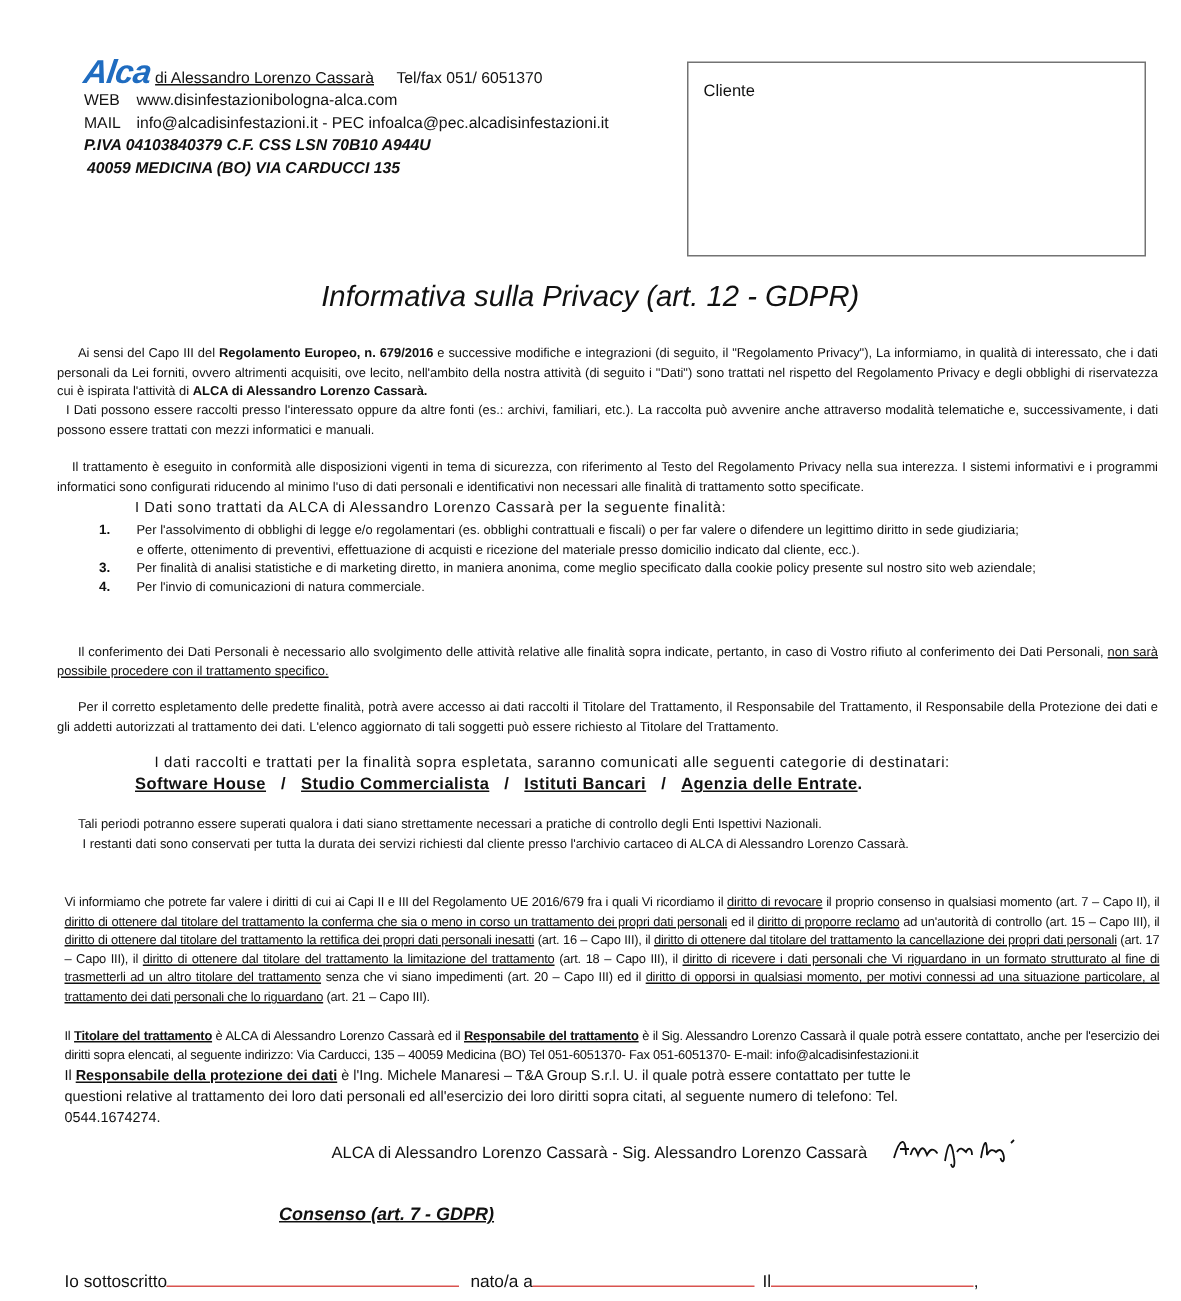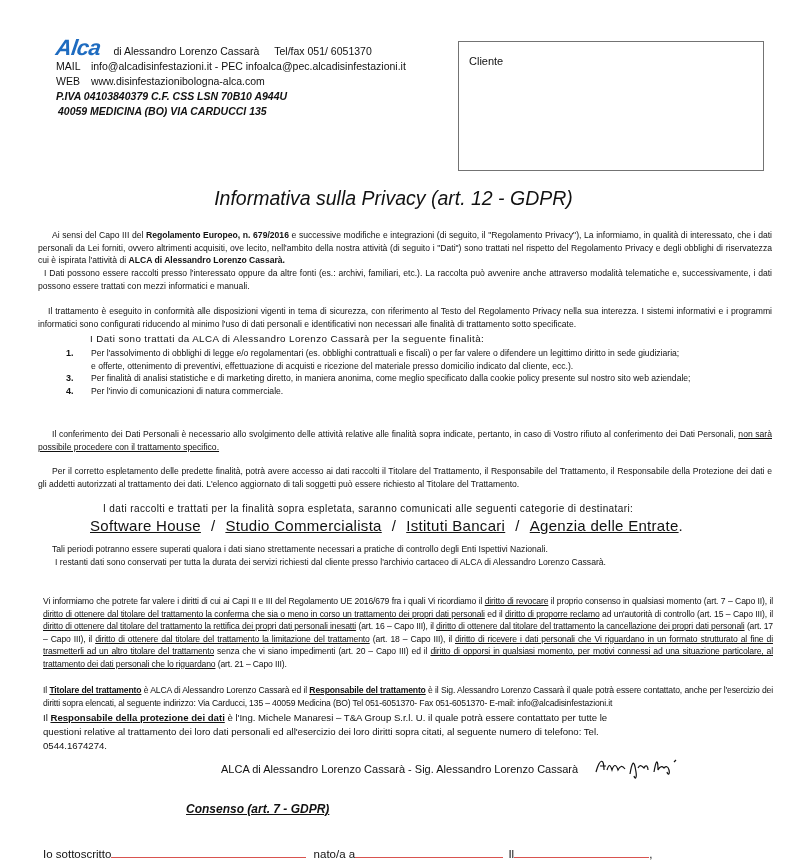--- a/index.html
+++ b/index.html
@@ -12,43 +12,43 @@
   .cliente-box { left: 458px; top: 41px; width: 306px; height: 130px; border: 1px solid #737373; box-sizing: border-box; }
   .cliente-box span { position: absolute; left: 10px; top: 13px; font-size: 11px; }
   .title { left: 0; width: 787px; top: 187px; text-align: center; font-size: 19.5px; font-style: italic; }
   .p { font-size: 8.6px; line-height: 12.6px; left: 38px; width: 734px; text-align: justify; }
   .p b { font-weight: bold; }
   .u { text-decoration: underline; }
   .wide { font-size: 10px; letter-spacing: 0.4px; padding-left: 48px; }
   .list { left: 66px; width: 700px; font-size: 8.6px; line-height: 12.6px; }
   .list .n { display: inline-block; width: 25px; font-weight: bold; font-size: 9px; }
   .list .cont { padding-left: 25px; }
-  .dest { font-size: 15px; font-weight: normal; letter-spacing: 0.3px; }
+  .dest { font-size: 11px; font-weight: bold; letter-spacing: 0.3px; }
   .dest .sep { margin: 0 10px; }
   .sigline { font-size: 11px; }
   .consenso { font-size: 12px; font-weight: bold; font-style: italic; text-decoration: underline; }
   .field { display: inline-block; border-bottom: 1px solid #d9534f; height: 11px; vertical-align: baseline; }
   .final { font-size: 11.5px; }
 </style>
 </head>
 <body>
 
 <div class="abs" style="left:56px; top:38px;">
   <div class="hdr">
     <span class="logo">Alca</span>
-    <span style="margin-left:10px;">di Alessandro Lorenzo Cassarà</span>
+    <span style="text-decoration:underline;">di Alessandro Lorenzo Cassarà</span>
     <span style="margin-left:12px;">Tel/fax 051/ 6051370</span>
+  </div>
+  <div class="hdr">
+    <span class="lbl">WEB</span>
+    <span>www.disinfestazionibologna-alca.com</span>
   </div>
   <div class="hdr">
     <span class="lbl">MAIL</span>
     <span>info@alcadisinfestazioni.it  -  PEC infoalca@pec.alcadisinfestazioni.it</span>
-  </div>
-  <div class="hdr">
-    <span class="lbl">WEB</span>
-    <span>www.disinfestazionibologna-alca.com</span>
   </div>
   <div class="hdr bi">P.IVA 04103840379 C.F. CSS LSN 70B10 A944U</div>
   <div class="hdr bi" style="padding-left:2px;">40059 MEDICINA (BO) VIA CARDUCCI 135</div>
 </div>
 
 <div class="abs cliente-box">
   <span>Cliente</span>
 </div>
 
 <div class="abs title">Informativa sulla Privacy (art. 12 - GDPR)</div>

